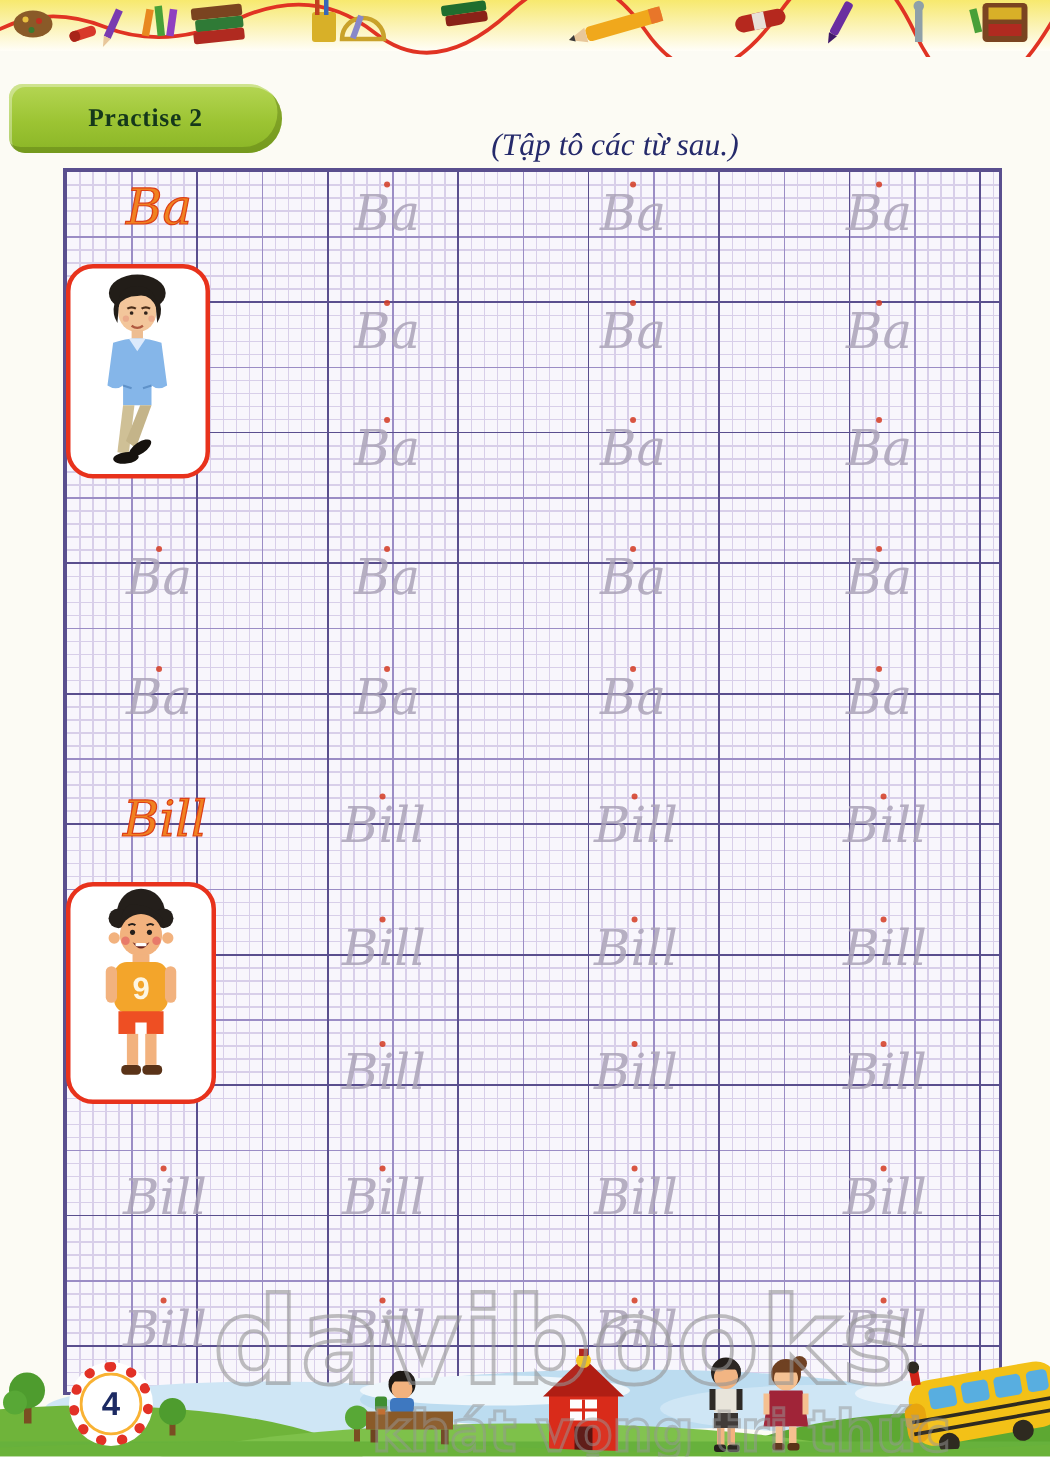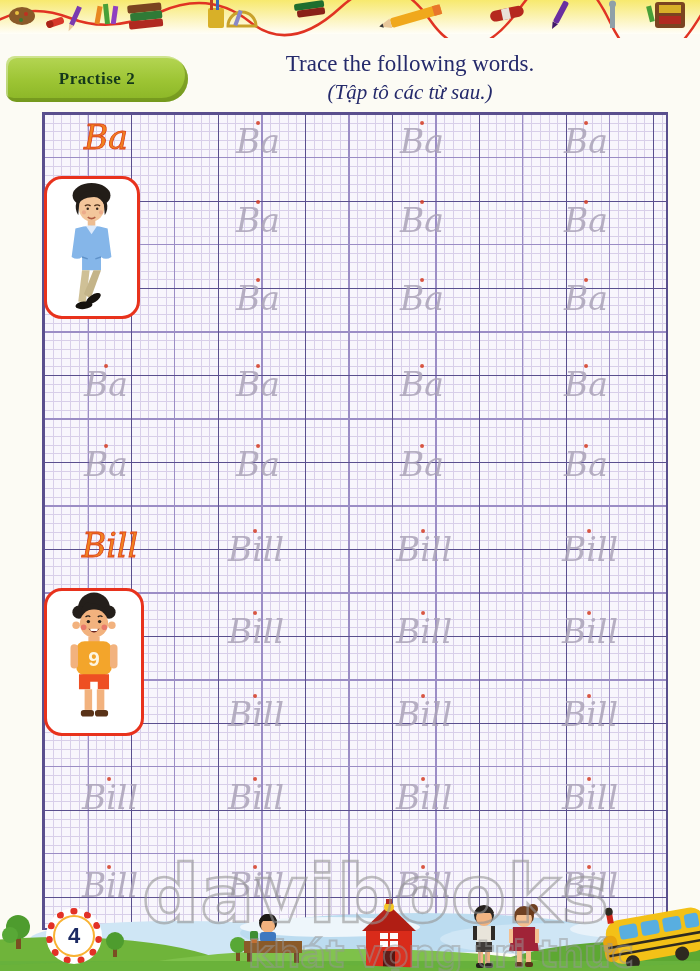--- a/index.html
+++ b/index.html
@@ -14,21 +14,21 @@
          background:linear-gradient(180deg,#b5d654 0%,#9cc433 55%,#8ab526 100%);
          border-radius:10px 26px 26px 12px;
          box-shadow:inset -3px -4px 0 rgba(90,120,20,.45), inset 2px 2px 0 rgba(255,255,255,.35);
          display:flex;align-items:center;justify-content:center;}
   .badge span{font-weight:bold;font-size:17px;color:#15381b;letter-spacing:.5px;font-family:Liberation Serif, serif;}
 
   
   .instruction{position:absolute;left:200px;top:50px;width:420px;text-align:center;z-index:2;
                color:#252a6b;font-family:"Liberation Serif",serif;}
   .instruction .t1{font-size:23px;line-height:1.25;}
-  .instruction .t2{font-size:21px;font-style:italic;line-height:1.3;}
+  .instruction .t2{font-size:21px;font-style:italic;line-height:1.3;margin-top:33px;}
 
   
   .grid{position:absolute;left:42px;top:112px;width:626px;height:818px;z-index:1;
         background-color:#f8f6fc;box-sizing:border-box;border:2px solid #5a4f8e;
         background-image:
           repeating-linear-gradient(#5a4f8e 0 1px, transparent 1px 87px),
           repeating-linear-gradient(90deg,#5a4f8e 0 1px, transparent 1px 87px),
           repeating-linear-gradient(#9b8dc5 0 1px, transparent 1px 43.5px),
           repeating-linear-gradient(90deg,#9b8dc5 0 1px, transparent 1px 43.5px),
           repeating-linear-gradient(#d8cfe9 0 1px, transparent 1px 8.7px),
@@ -140,21 +140,20 @@
       <rect x="659" y="16" width="22" height="8" fill="#b02a20"></rect>
     <rect x="648" y="6" width="5" height="16" fill="#48a038" transform="rotate(-14 650 14)"></rect>
   </g>
 </svg>
 
 <div class="badge">
   <span>Practise 2</span>
 </div>
 
 <div class="instruction">
-  <div class="t1">Trace the following words.</div>
   <div class="t2">(Tập tô các từ sau.)</div>
 </div>
 
 <div class="grid"></div>
 
 <div class="words-layer">
     <span class="trace-word solid" style="left: 106px; top: 120px;">Ba</span>
     <span class="trace-word dotted" style="left: 258px; top: 124px;">Ba</span>
     <span class="trace-word dotted" style="left: 422px; top: 124px;">Ba</span>
     <span class="trace-word dotted" style="left: 586px; top: 124px;">Ba</span>

